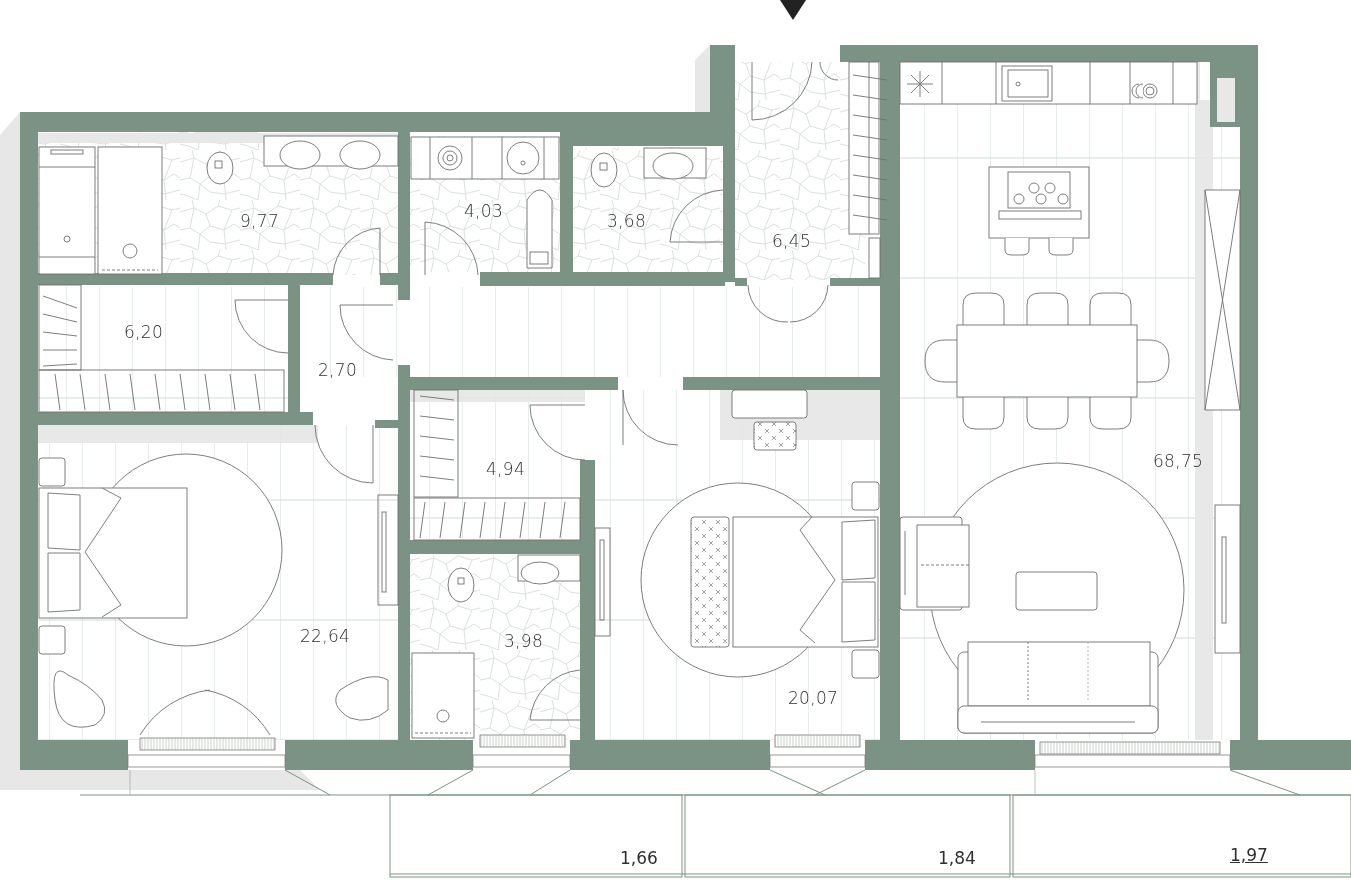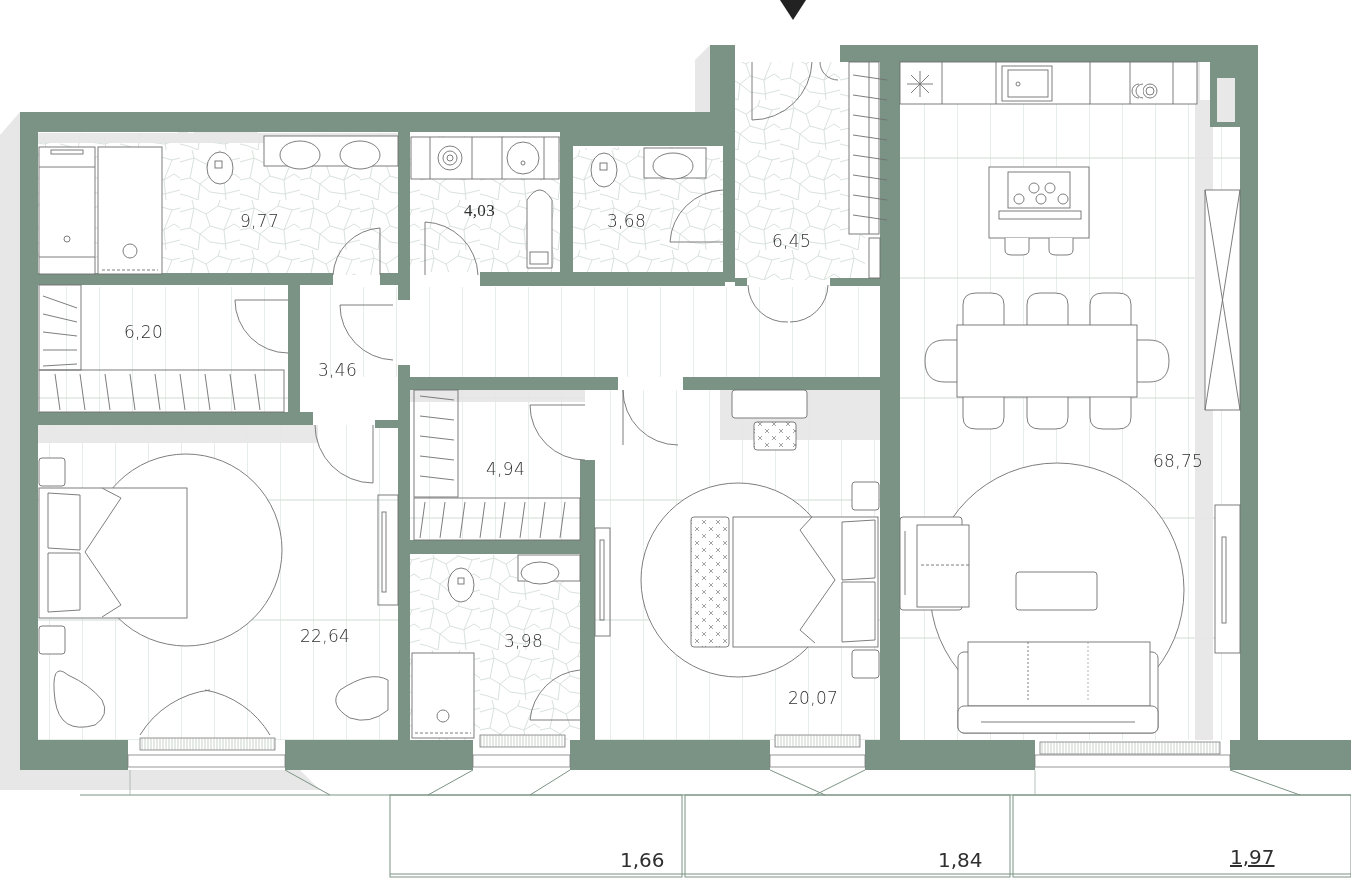--- a/index.html
+++ b/index.html
@@ -1,19 +1,19 @@
 <!DOCTYPE html>
 <html><head>
 <meta charset="utf-8">
 <style>
   html, body { margin:0; padding:0; background:#ffffff; }
   body { width:1351px; height:880px; position:relative; overflow:hidden; font-family:"DejaVu Sans", sans-serif; }
   #plan { position:absolute; left:0; top:0; width:1351px; height:880px; }
   .area-label { position:absolute; font-family:"DejaVu Sans", sans-serif; font-size:17px; font-weight:300; color:#2f2f2f; letter-spacing:0.3px; white-space:nowrap; }
-  .balcony-label { position:absolute; font-family:"DejaVu Sans", sans-serif; font-size:20px; color:#2f2f2f; white-space:nowrap; }
+  .balcony-label { position:absolute; font-family:"DejaVu Sans", sans-serif; font-size:17px; color:#2f2f2f; white-space:nowrap; }
 </style>
 </head>
 <body>
 
 <svg id="plan" viewBox="0 0 1351 880" xmlns="http://www.w3.org/2000/svg">
   <defs>
     <pattern id="planks" width="33" height="120" patternUnits="userSpaceOnUse">
       <rect width="33" height="120" fill="#ffffff"></rect>
       <line x1="0" y1="0" x2="0" y2="120" stroke="#cfdcd4" stroke-width="1"></line>
       <line x1="0" y1="38" x2="33" y2="38" stroke="#cfdcd4" stroke-width="1"></line>
@@ -324,25 +324,25 @@
     <path d="M812 517 L800 530 L835 580 L800 630 L815 643"></path>
   </g>
 
   <g stroke="#9aa99f" stroke-width="0.7" fill="none">
     <line x1="130" y1="770" x2="130" y2="795"></line>
     <line x1="1035" y1="770" x2="1035" y2="795"></line>
   </g>
 </svg>
 
 <div class="area-label" style="left:240px;top:211px;">9,77</div>
-<div class="area-label" style="left:464px;top:201px;font-family:Liberation Serif, serif;">4,03</div>
+<div class="area-label" style="left:464px;top:201px;">4,03</div>
 <div class="area-label" style="left:607px;top:211px;">3,68</div>
 <div class="area-label" style="left:772px;top:199px;margin-top:32px;">6,45</div>
 <div class="area-label" style="left:124px;top:322px;">6,20</div>
-<div class="area-label" style="left:318px;top:360px;">3,46</div>
+<div class="area-label" style="left:318px;top:360px;">2,70</div>
 <div class="area-label" style="left:300px;top:626px;">22,64</div>
 <div class="area-label" style="left:486px;top:446px;margin-top:13px;">4,94</div>
 <div class="area-label" style="left:504px;top:631px;">3,98</div>
 <div class="area-label" style="left:788px;top:688px;text-align:right;">20,07</div>
 <div class="area-label" style="left:1153px;top:451px;">68,75</div>
 
 <div class="balcony-label" style="left:620px;top:848px;">1,66</div>
 <div class="balcony-label" style="left:938px;top:848px;text-align:center;">1,84</div>
 <div class="balcony-label" style="left:1230px;top:845px;text-decoration:underline;">1,97</div>
 

